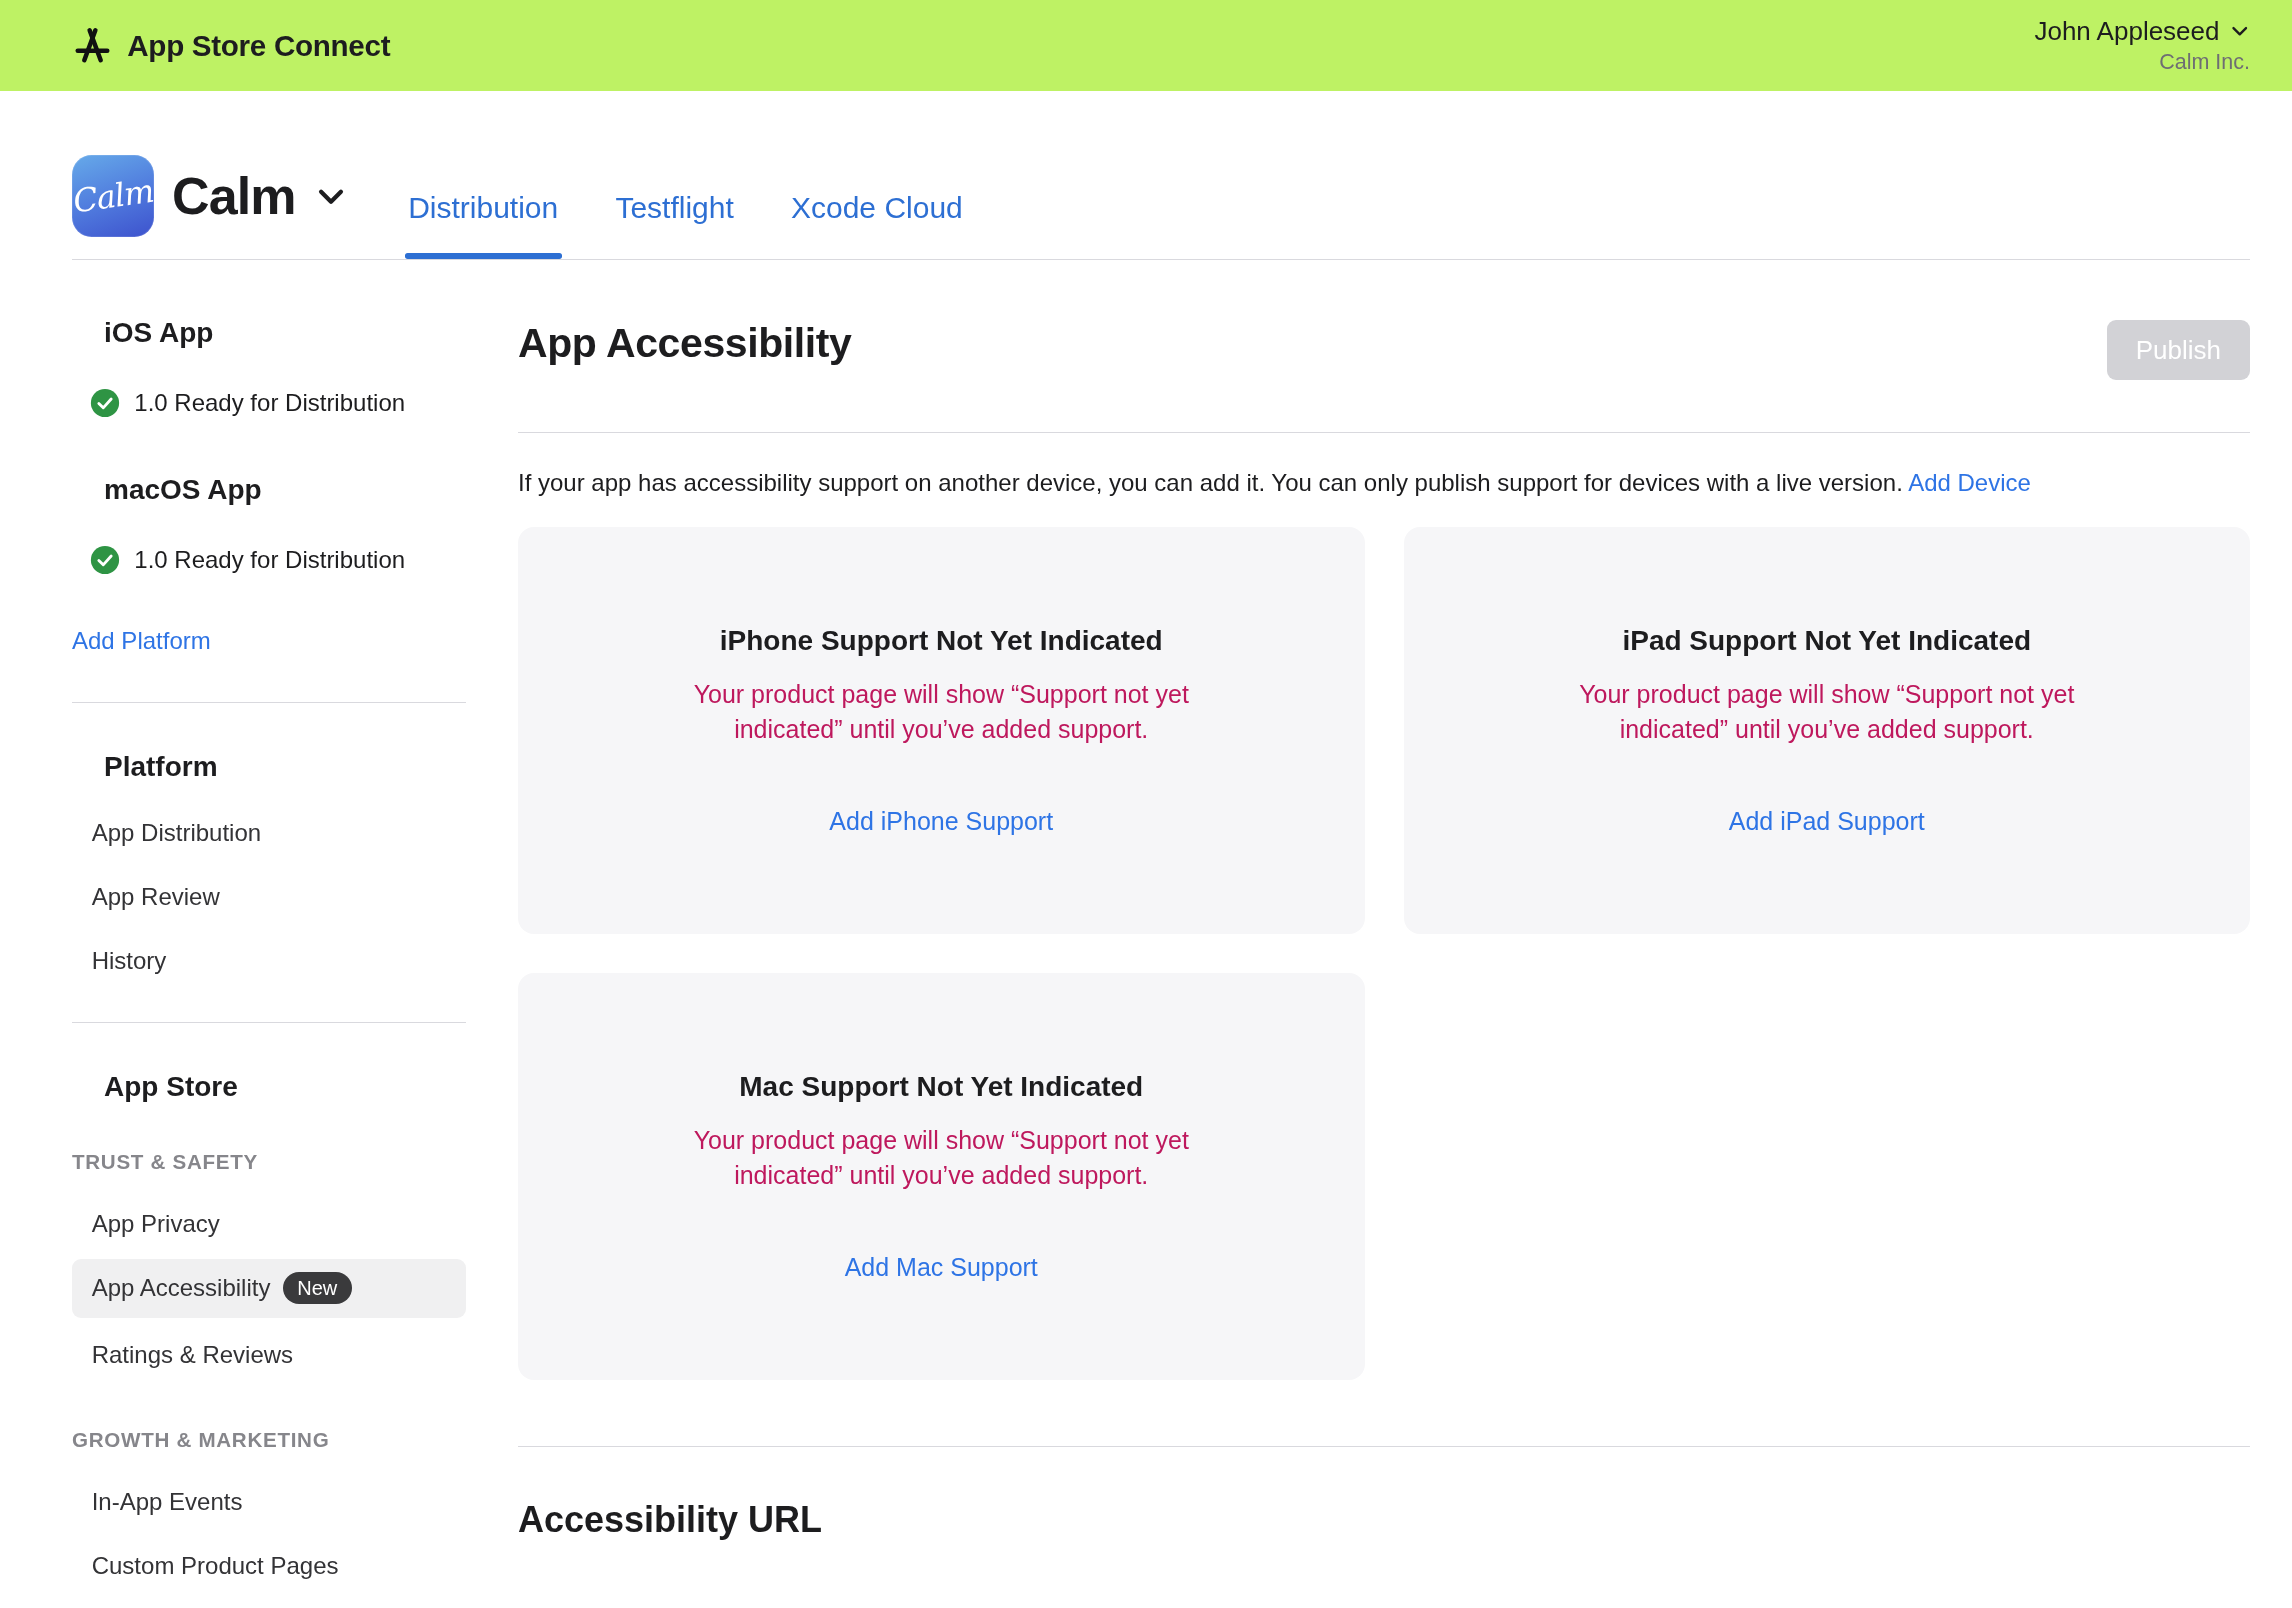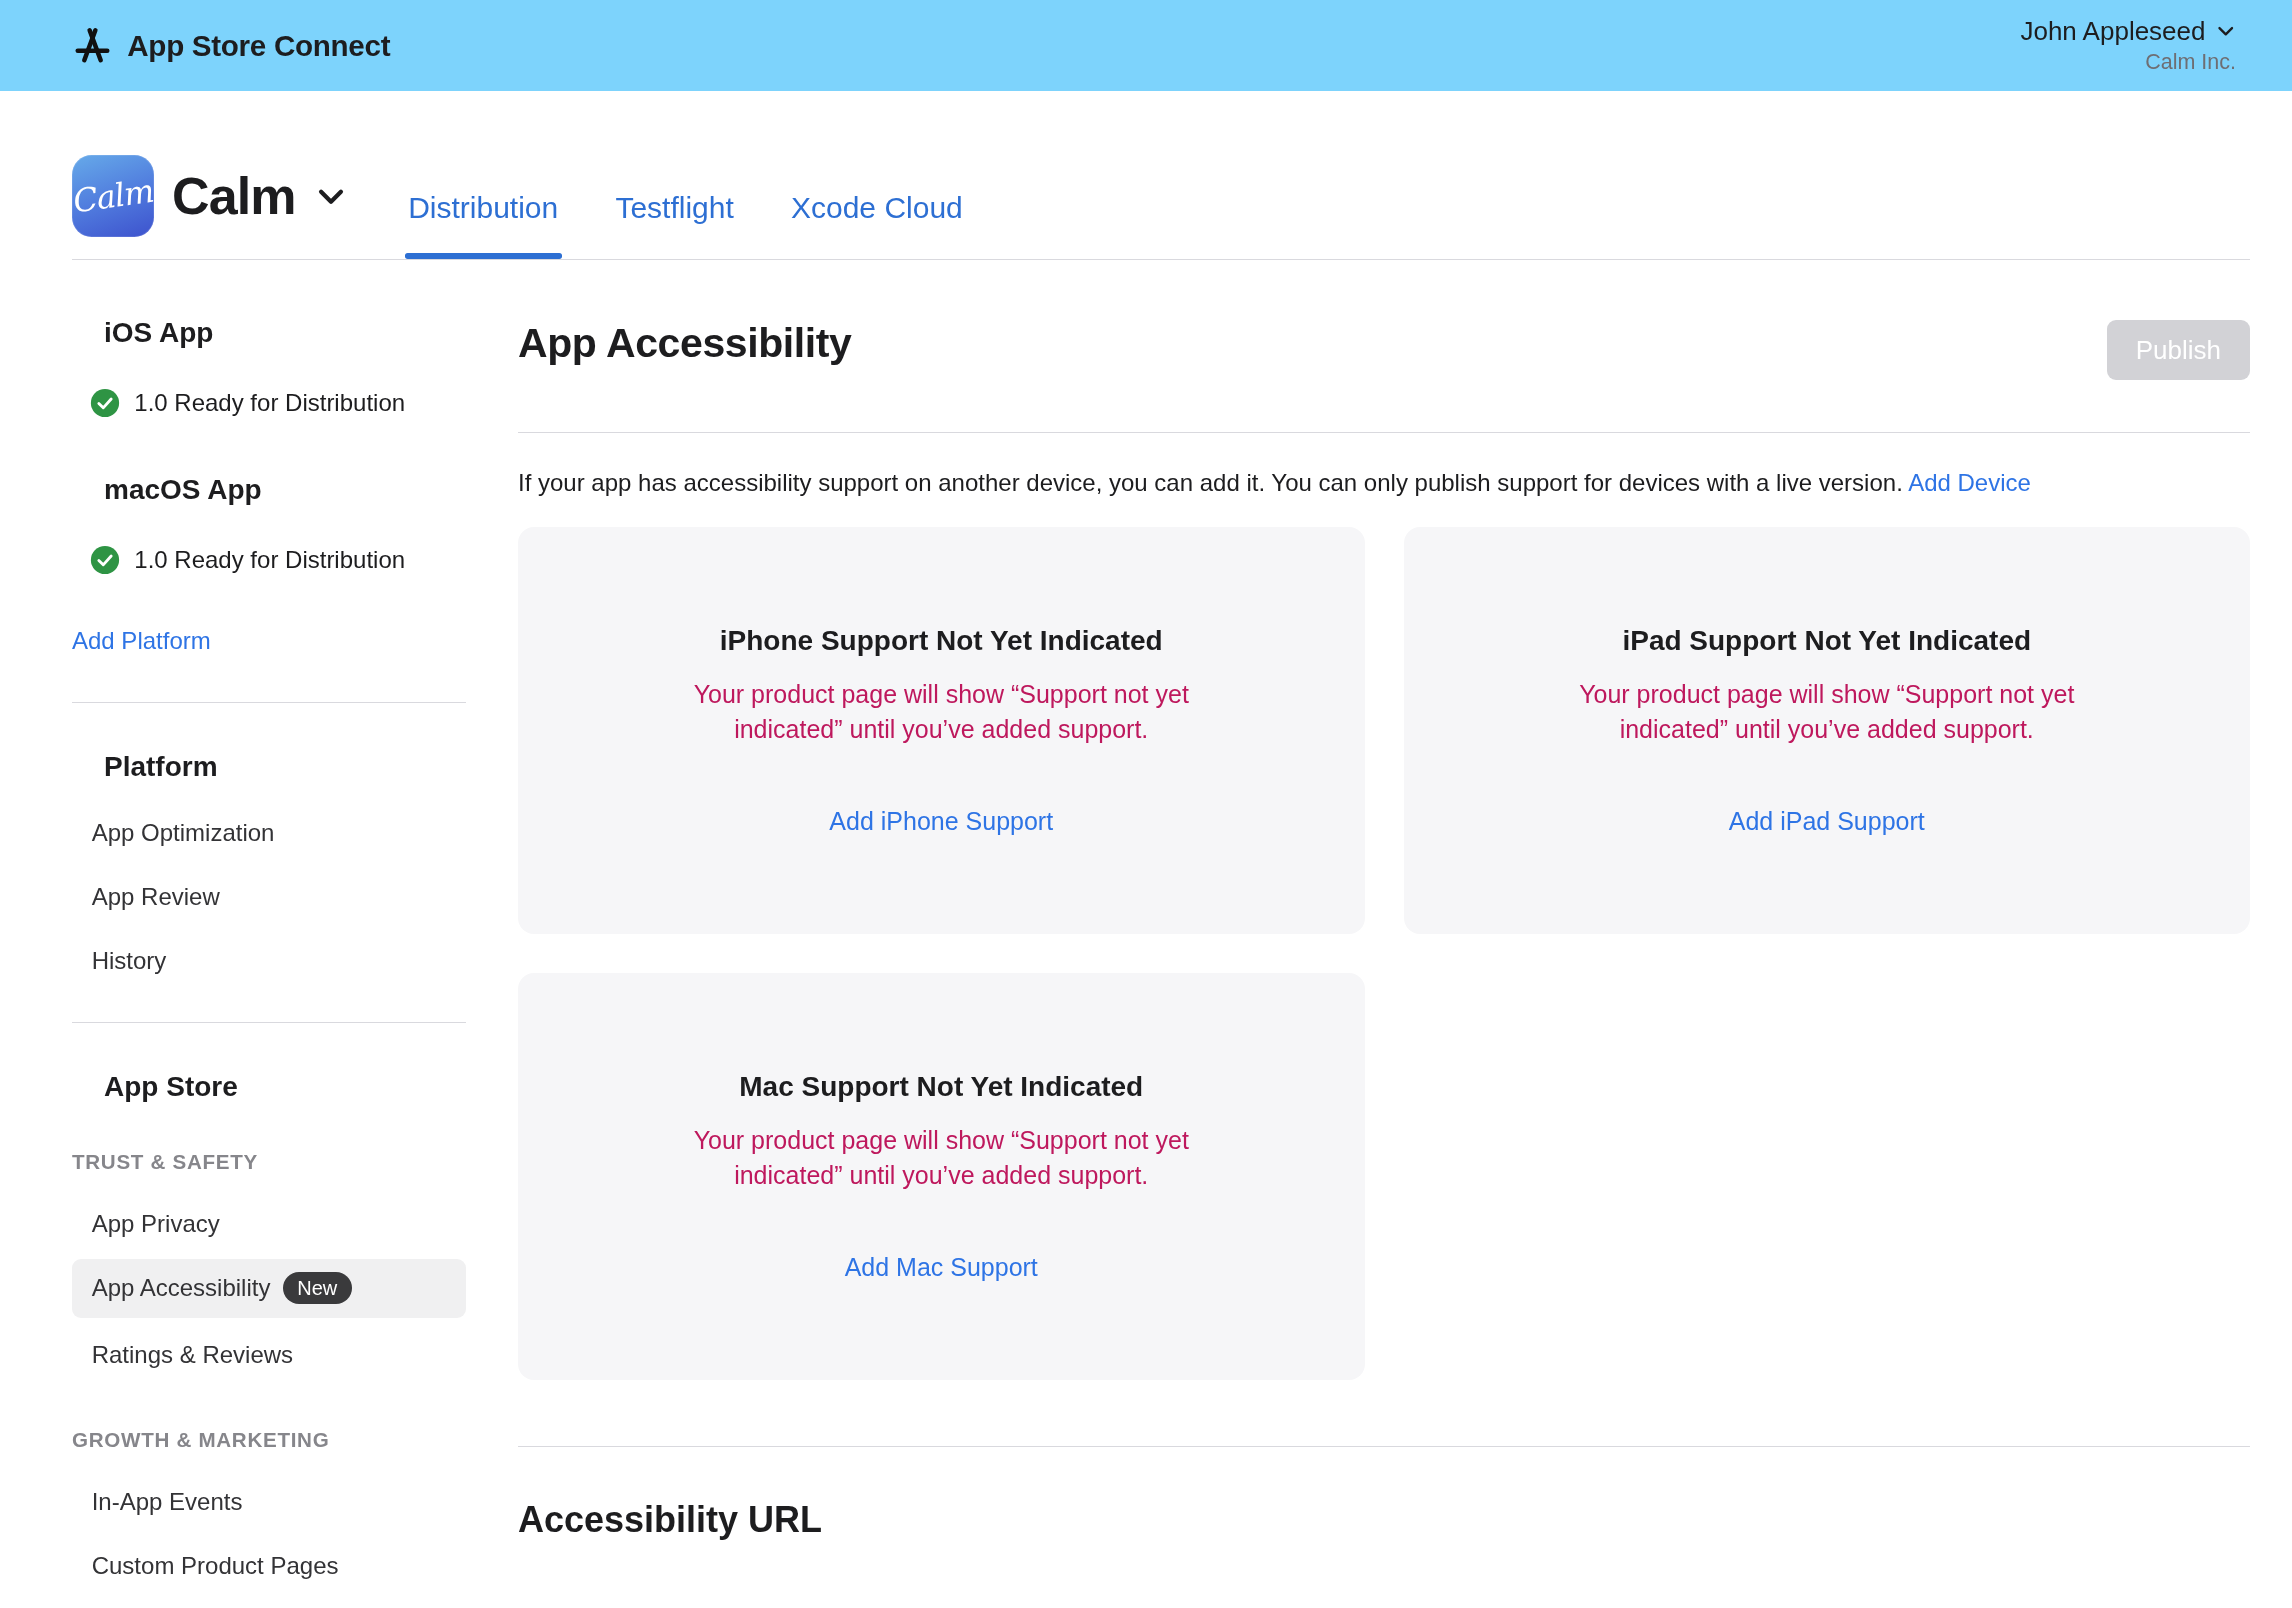--- a/index.html
+++ b/index.html
@@ -1,21 +1,21 @@
 <!DOCTYPE html>
 <html style="font-size:14.3px"><head>
 <meta charset="utf-8">
 <style>
   * { margin:0; padding:0; box-sizing:border-box; }
   html,body { width:2293px; height:1608px; overflow:hidden; background:#fff;
     font-family:"Liberation Sans", sans-serif; color:#1d1d1f; }
 
   
-  .topbar { height:91px; background:#7dd3fc; display:flex; align-items:center;
-    padding:0 57px 0 72px; }
+  .topbar { height:91px; background:#bef264; display:flex; align-items:center;
+    padding:0 43px 0 72px; }
   .brand { display:flex; align-items:center; gap:14.3px; width:502px; }
   .brand-title { font-size:29.6px; font-weight:700; letter-spacing:-0.3px; }
   .topnav { flex:1; display:flex; align-items:center; justify-content:space-between;
     max-width:1057px; margin-right:233px; }
   .topnav .nav-item { font-size:27px; color:#111; cursor:pointer; }
   .topnav .nav-item.active { font-weight:700; }
   .userbox { margin-left:auto; text-align:right; line-height:1.25; }
   .user-name { font-size:26px; font-weight:500; display:inline-flex; align-items:center; gap:9px; }
   .user-org { font-size:21.5px; color:#6e6e73; margin-top:1.8px; }
 
@@ -148,21 +148,21 @@
         </svg>
         <span class="txt">1.0 Ready for Distribution</span>
       </div>
 
       <div class="side-link">Add Platform</div>
 
       <hr class="side-div">
 
       <div class="side-sec">
         <div class="side-h">Platform</div>
-        <div class="side-item">App Optimization</div>
+        <div class="side-item">App Distribution</div>
         <div class="side-item">App Review</div>
         <div class="side-item">History</div>
       </div>
 
       <hr class="side-div">
 
       <div class="side-sec">
         <div class="side-h">App Store</div>
 
         <div class="group-label">TRUST &amp; SAFETY</div>

